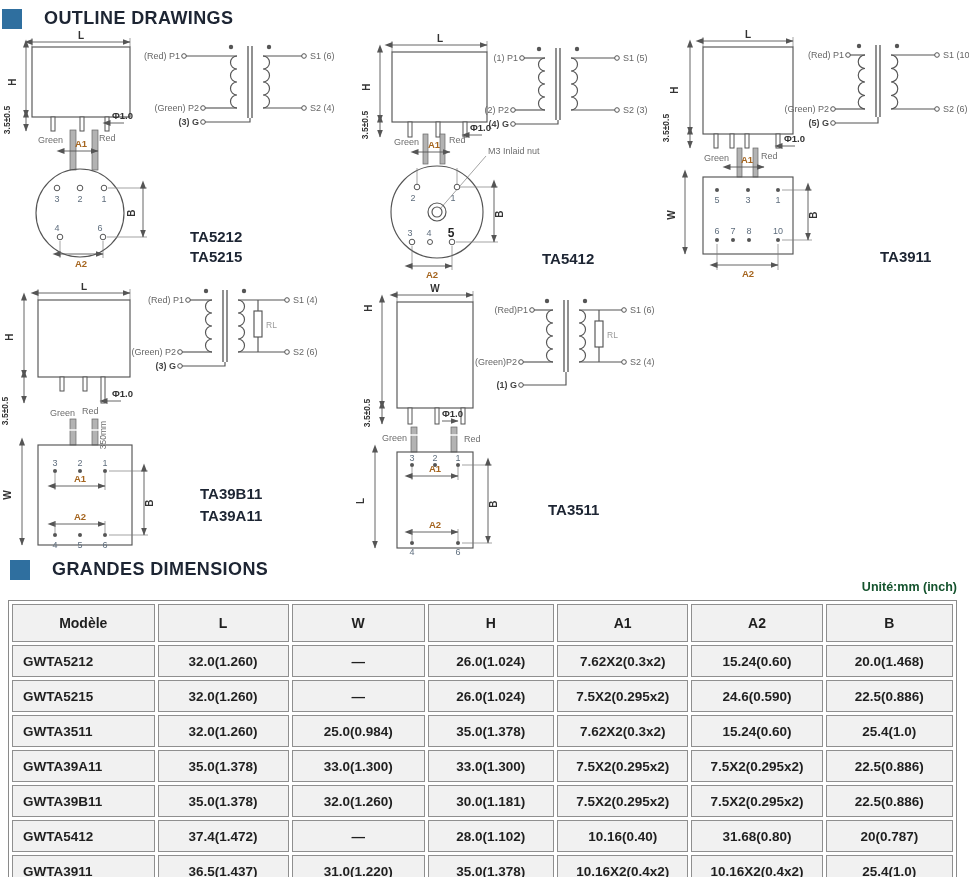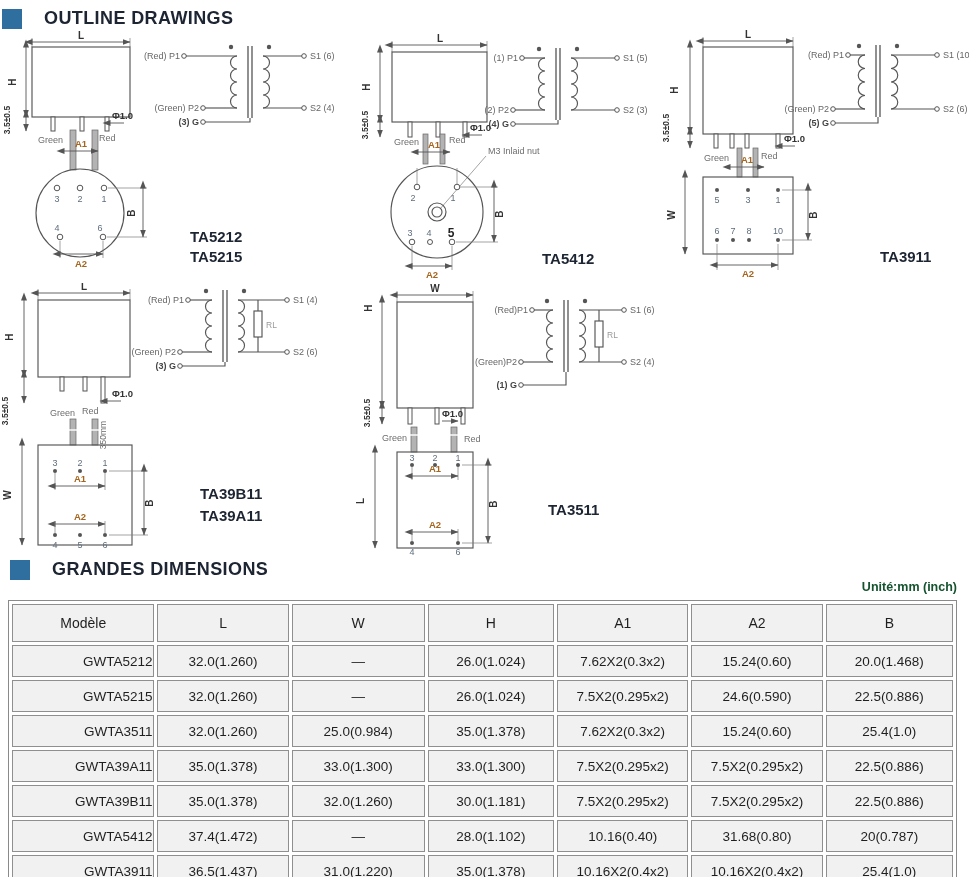--- a/index.html
+++ b/index.html
@@ -30,24 +30,24 @@
   .pin{font-size:9px;fill:#5f6e7e;}
   .pin5{font-size:12px;font-weight:bold;fill:#222;}
   .mdl{font-size:15px;font-weight:bold;fill:#1d2533;}
   .sch{font-size:9px;fill:#666;}
   .schg{font-size:9px;font-weight:bold;fill:#444;}
   .rl{font-size:8.5px;fill:#999;}
   
   #dim-table{position:absolute;left:8px;top:600px;width:949px;border-collapse:separate;
              border-spacing:3px;background:#fff;border:1px solid #8a8a8a;}
   #dim-table td,#dim-table th{background:#f1f1f1;border:1px solid #8f8f8f;
-             font-size:13.5px;color:#1f1f1f;text-align:center;font-weight:normal;}
+             font-size:13.5px;color:#1f1f1f;text-align:center;font-weight:bold;}
   #dim-table th{height:34px;font-size:14px;}
   #dim-table td{height:28px;text-align:center;}
-  #dim-table td.model{text-align:right;padding-left:10px;}
+  #dim-table td.model{text-align:left;padding-left:10px;}
   #dim-table col.c0{width:145px;}
 </style>
 </head>
 <body>
 
 <svg width="0" height="0" style="position:absolute">
   <defs>
     <marker id="ae" markerWidth="9" markerHeight="7" refX="7.5" refY="3" orient="auto" markerUnits="userSpaceOnUse">
       <path d="M0,0L8,3L0,6Z" fill="#555"></path>
     </marker>

